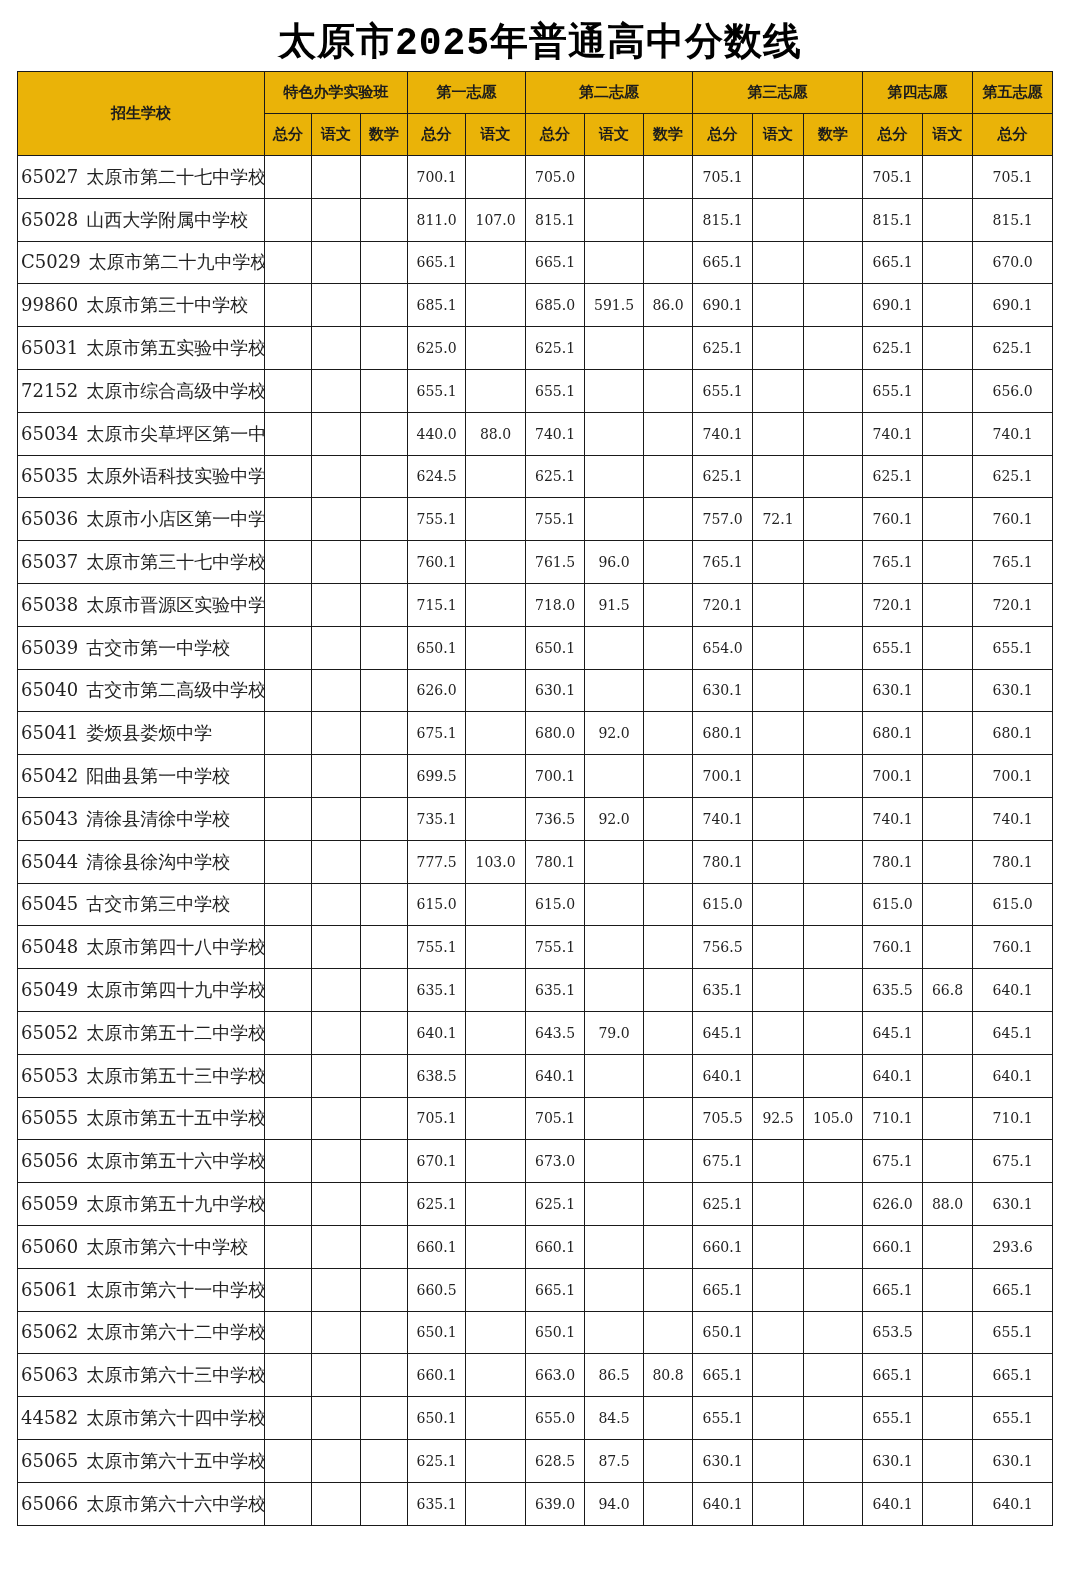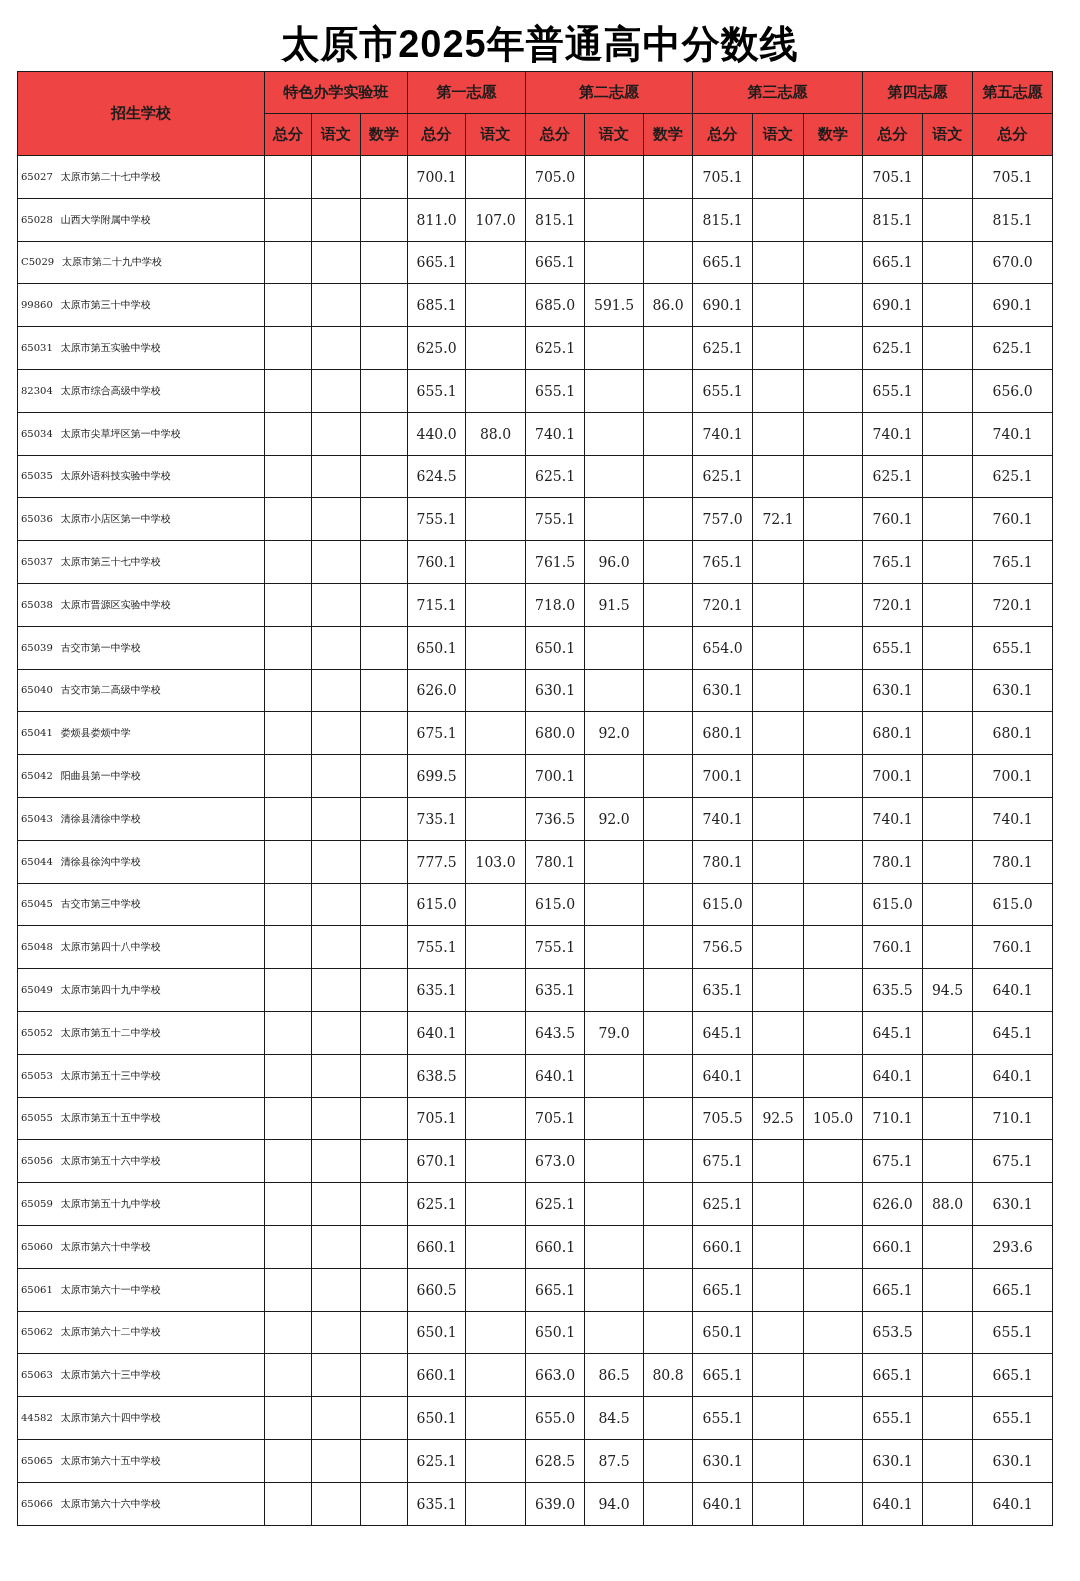--- a/index.html
+++ b/index.html
@@ -1,22 +1,22 @@
 <!DOCTYPE html>
 <html><head>
 <meta charset="utf-8">
 <style>
   html, body { margin: 0; padding: 0; background: #ffffff; }
   body { width: 1080px; height: 1581px; position: relative; overflow: hidden; font-family: "DejaVu Serif", "Liberation Serif", serif; color: #111; }
-  .title { position: absolute; left: 0; top: 18px; width: 1080px; text-align: center; font-family: Liberation Sans, sans-serif; font-weight: bold; font-size: 38px; line-height: 52px; color: #000; letter-spacing: 1px; }
+  .title { position: absolute; left: 0; top: 18px; width: 1080px; text-align: center; font-family: Liberation Mono, monospace; font-weight: bold; font-size: 38px; line-height: 52px; color: #000; letter-spacing: 1px; }
   table.scores { position: absolute; left: 17px; top: 71px; border-collapse: collapse; table-layout: fixed; width: 1035px; }
   table.scores th, table.scores td { border: 1.5px solid #1a1a1a; padding: 0; overflow: hidden; white-space: nowrap; }
-  table.scores thead th { background: #ef4444; font-weight: bold; font-size: 15px; color: #1c1c1c; height: 41px; text-align: center; font-family: "DejaVu Serif", "Liberation Serif", serif; }
+  table.scores thead th { background: #eab308; font-weight: bold; font-size: 15px; color: #1c1c1c; height: 41px; text-align: center; font-family: "DejaVu Serif", "Liberation Serif", serif; }
   table.scores tbody td { height: 41.8px; font-size: 14px; color: #222; text-align: center; font-family: "DejaVu Serif", "Liberation Serif", serif; }
-  table.scores tbody td.school { text-align: left; padding-left: 3px; font-size: 10px; margin-top: 8px; }
+  table.scores tbody td.school { text-align: left; padding-left: 3px; font-size: 18px; margin-top: 8px; }
   .code { display: inline-block; margin-right: 8px; font-family: "DejaVu Serif", "Liberation Serif", serif; }
   td.num { padding-right: 2px; }
   td.num-left { text-align: left; padding-left: 8px; }
 </style>
 </head>
 <body>
 
 <div class="title">太原市2025年普通高中分数线</div>
 
 <table class="scores">
@@ -144,21 +144,21 @@
         <td class="num"></td>
         <td class="num"></td>
         <td class="num num-left">625.1</td>
         <td class="num"></td>
         <td class="num"></td>
         <td class="num">625.1</td>
         <td class="num"></td>
         <td class="num">625.1</td>
       </tr>
       <tr>
-        <td class="school"><span class="code">82304</span><span>太原市综合高级中学校</span></td>
+        <td class="school"><span class="code">72152</span><span>太原市综合高级中学校</span></td>
         <td class="num"></td>
         <td class="num"></td>
         <td class="num"></td>
         <td class="num">655.1</td>
         <td class="num"></td>
         <td class="num num-left">655.1</td>
         <td class="num"></td>
         <td class="num"></td>
         <td class="num num-left">655.1</td>
         <td class="num"></td>
@@ -395,21 +395,21 @@
         <td class="num"></td>
         <td class="num">635.1</td>
         <td class="num"></td>
         <td class="num num-left">635.1</td>
         <td class="num"></td>
         <td class="num"></td>
         <td class="num num-left">635.1</td>
         <td class="num"></td>
         <td class="num"></td>
         <td class="num">635.5</td>
-        <td class="num">94.5</td>
+        <td class="num">66.8</td>
         <td class="num">640.1</td>
       </tr>
       <tr>
         <td class="school"><span class="code">65052</span><span>太原市第五十二中学校</span></td>
         <td class="num"></td>
         <td class="num"></td>
         <td class="num"></td>
         <td class="num">640.1</td>
         <td class="num"></td>
         <td class="num num-left">643.5</td>

